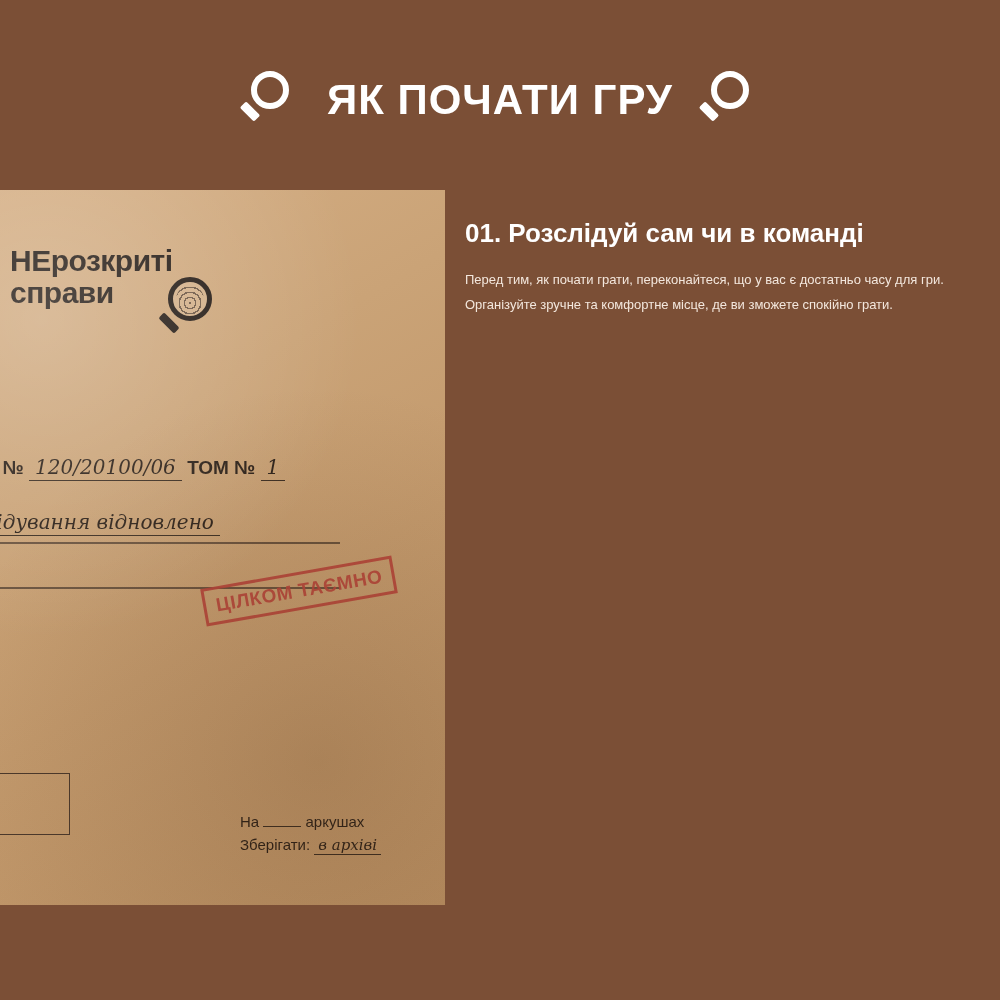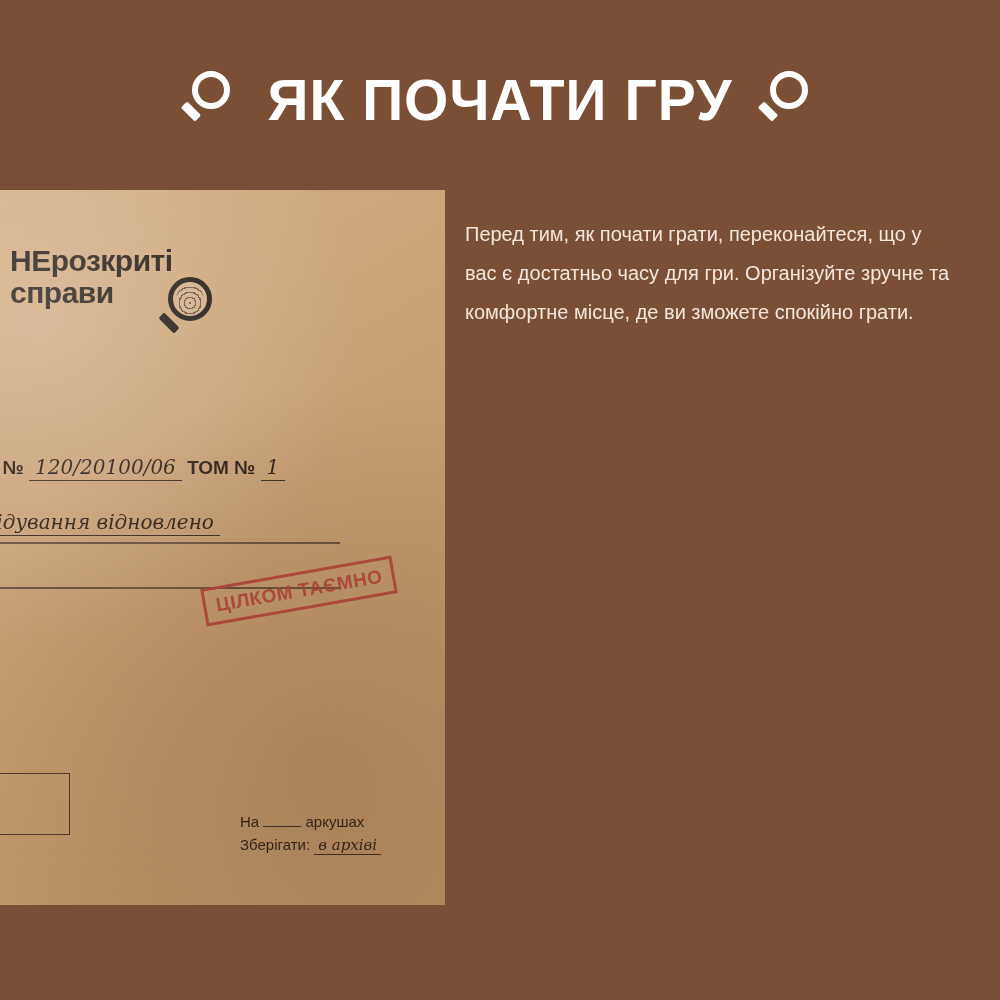--- a/index.html
+++ b/index.html
@@ -24,21 +24,21 @@
     width: 1000px;
     height: 80px;
     display: flex;
     align-items: center;
     justify-content: center;
     gap: 26px;
   }
 
   .header-title {
     color: #ffffff;
-    font-size: 57px;
+    font-size: 42px;
     font-weight: bold;
     letter-spacing: 1px;
     text-transform: uppercase;
     line-height: 1;
     white-space: nowrap;
   }
 
   .magnifier {
     width: 64px;
     height: 58px;
@@ -226,21 +226,21 @@
 
   .step-title {
     color: #ffffff;
     font-size: 26px;
     font-weight: bold;
     line-height: 1.45;
     margin-bottom: 14px;
   }
   .step-body {
     color: #f3e7dd;
-    font-size: 20px;
+    font-size: 13px;
     line-height: 1.95;
   }
 </style>
 </head>
 <body>
 
 <div class="header">
   <span class="magnifier left">
     <span class="lens"></span>
       <span class="handle"></span>
@@ -290,15 +290,16 @@
     </div>
     <div>
       <span>Зберігати:</span>
       <span class="hand">в архіві</span>
     </div>
   </div>
 </div>
 
 <div class="content">
   <div class="step">
+    <div class="step-title">01. Розслідуй сам чи в команді</div>
     <div class="step-body">Перед тим, як почати грати, переконайтеся, що у вас є достатньо часу для гри.  Організуйте зручне та комфортне місце, де ви зможете спокійно грати.</div>
   </div>
 </div>
 
 </body></html>

